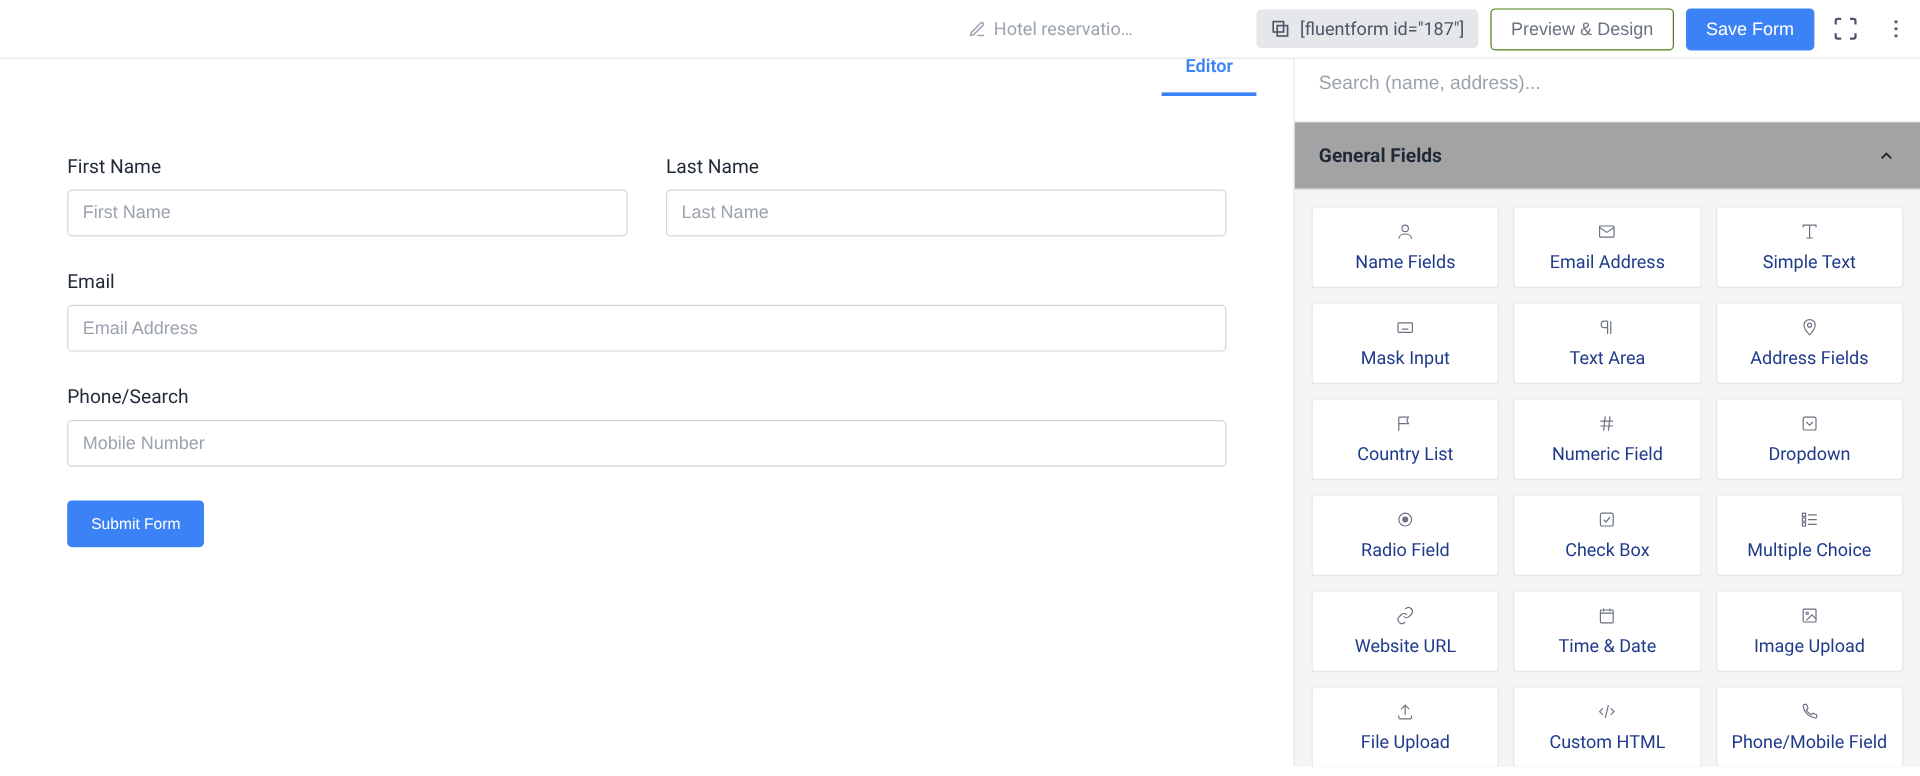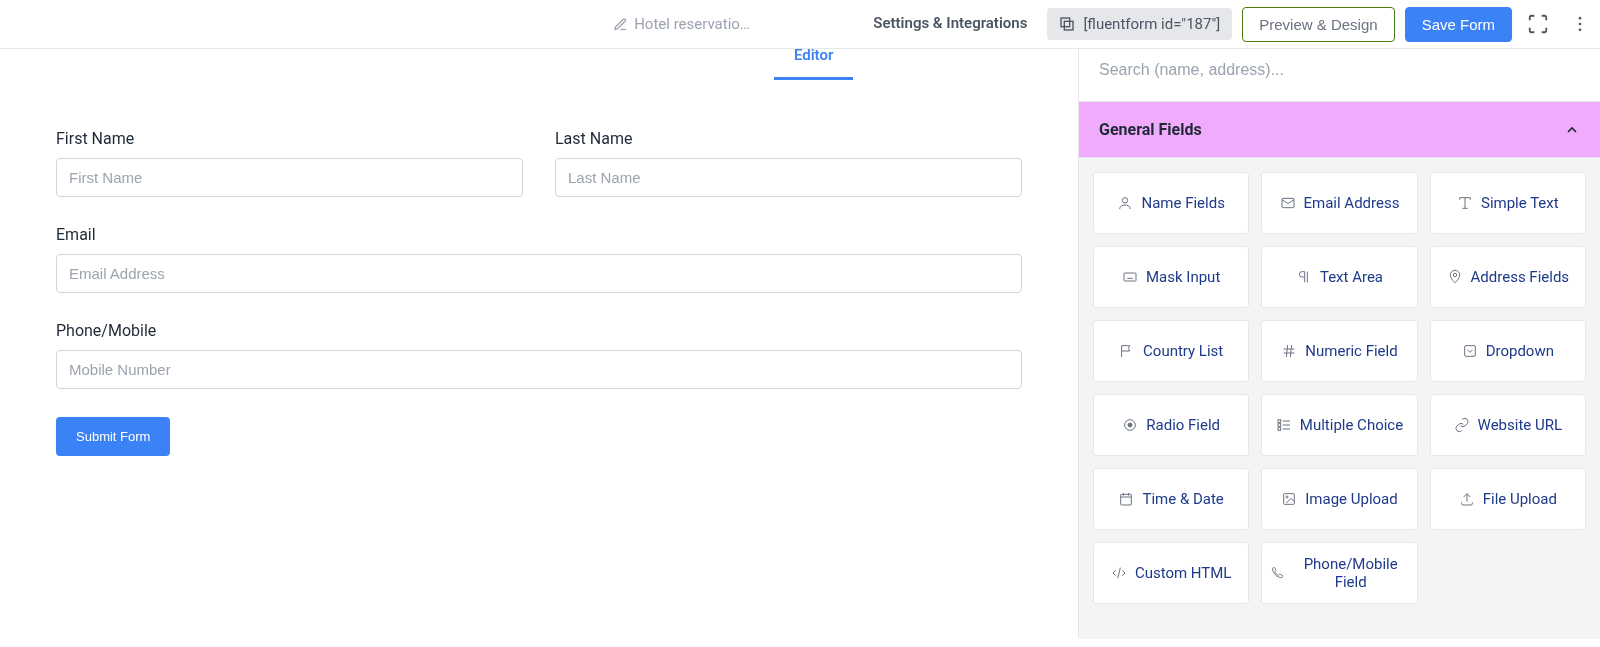--- a/index.html
+++ b/index.html
@@ -149,42 +149,42 @@
   padding: 8px 4px;
   font-size: 16px;
   color: #374151;
 }
 .search-input::placeholder { color: #9ca3af; }
 .section-header {
   display: flex;
   align-items: center;
   justify-content: space-between;
   padding: 18px 20px;
-  background: #f0abfc;
+  background: #a3a3a3;
   font-weight: 700;
   color: #1f2937;
   font-size: 16px;
   border-bottom: 1px solid #e5e7eb;
   cursor: pointer;
 }
 .field-grid {
   display: grid;
   grid-template-columns: repeat(3, 1fr);
   gap: 12px;
   padding: 14px 14px 28px 14px;
 }
 .field-card {
   background: #fff;
   border: 1px solid #e5e7eb;
   border-radius: 3px;
   padding: 12px 8px 12px 8px;
   text-align: center;
   cursor: grab;
   display: flex;
-  flex-direction: row;
+  flex-direction: column;
   align-items: center;
   gap: 8px;
   color: #1e3a8a;
   font-size: 15px;
   min-height: 62px;
   justify-content: center;
 }
 .field-card svg { color: #6b7280; }
 </style>
 </head>
@@ -194,21 +194,20 @@
   <div class="topbar-left">
     <div class="form-title-wrap">
       <svg width="15" height="15" viewBox="0 0 24 24" fill="none" stroke="currentColor" stroke-width="2">
           <path d="M12 20h9"></path>
           <path d="M16.5 3.5a2.121 2.121 0 0 1 3 3L7 19l-4 1 1-4L16.5 3.5z"></path>
         </svg>
       <span>Hotel reservatio…</span>
     </div>
     <div class="nav-tabs">
       <div class="nav-tab active">Editor</div>
-      <div class="nav-tab">Settings &amp; Integrations</div>
     </div>
   </div>
   <div class="topbar-right">
     <div class="shortcode-pill">
       <svg width="16" height="16" viewBox="0 0 24 24" fill="none" stroke="currentColor" stroke-width="2">
           <rect x="3" y="3" width="13" height="13"></rect>
           <rect x="8" y="8" width="13" height="13"></rect>
         </svg>
       <span>[fluentform id="187"]</span>
     </div>
@@ -239,21 +238,21 @@
       <div class="form-group">
         <label class="form-label">Last Name</label>
         <input class="form-input" placeholder="Last Name" style="">
       </div>
     </div>
     <div class="form-group">
       <label class="form-label">Email</label>
       <input class="form-input" placeholder="Email Address" style="">
     </div>
     <div class="form-group">
-      <label class="form-label">Phone/Mobile</label>
+      <label class="form-label">Phone/Search</label>
       <input class="form-input" placeholder="Mobile Number" style="">
     </div>
     <button class="submit-btn">Submit Form</button>
   </div>
 
   <div class="sidebar">
     <div class="search-wrap">
       <input class="search-input" placeholder="Search (name, address)..." style="">
     </div>
     <div class="section-header">
@@ -336,20 +335,27 @@
           </svg>
         <span>Dropdown</span>
       </div>
 
       <div class="field-card">
         <svg width="16" height="16" viewBox="0 0 24 24" fill="none" stroke="currentColor" stroke-width="1.5">
             <circle cx="12" cy="12" r="8"></circle>
             <circle cx="12" cy="12" r="3" fill="currentColor"></circle>
           </svg>
         <span>Radio Field</span>
+      </div>
+      <div class="field-card">
+        <svg width="16" height="16" viewBox="0 0 24 24" fill="none" stroke="currentColor" stroke-width="1.5">
+            <rect x="4" y="4" width="16" height="16" rx="2"></rect>
+            <polyline points="8 12 11 15 16 9"></polyline>
+          </svg>
+        <span>Check Box</span>
       </div>
       <div class="field-card">
         <svg width="16" height="16" viewBox="0 0 24 24" fill="none" stroke="currentColor" stroke-width="1.5">
             <rect x="3" y="4" width="4" height="4"></rect>
             <rect x="3" y="10" width="4" height="4"></rect>
             <rect x="3" y="16" width="4" height="4"></rect>
             <line x1="10" y1="6" x2="21" y2="6"></line>
             <line x1="10" y1="12" x2="21" y2="12"></line>
             <line x1="10" y1="18" x2="21" y2="18"></line>
           </svg>

